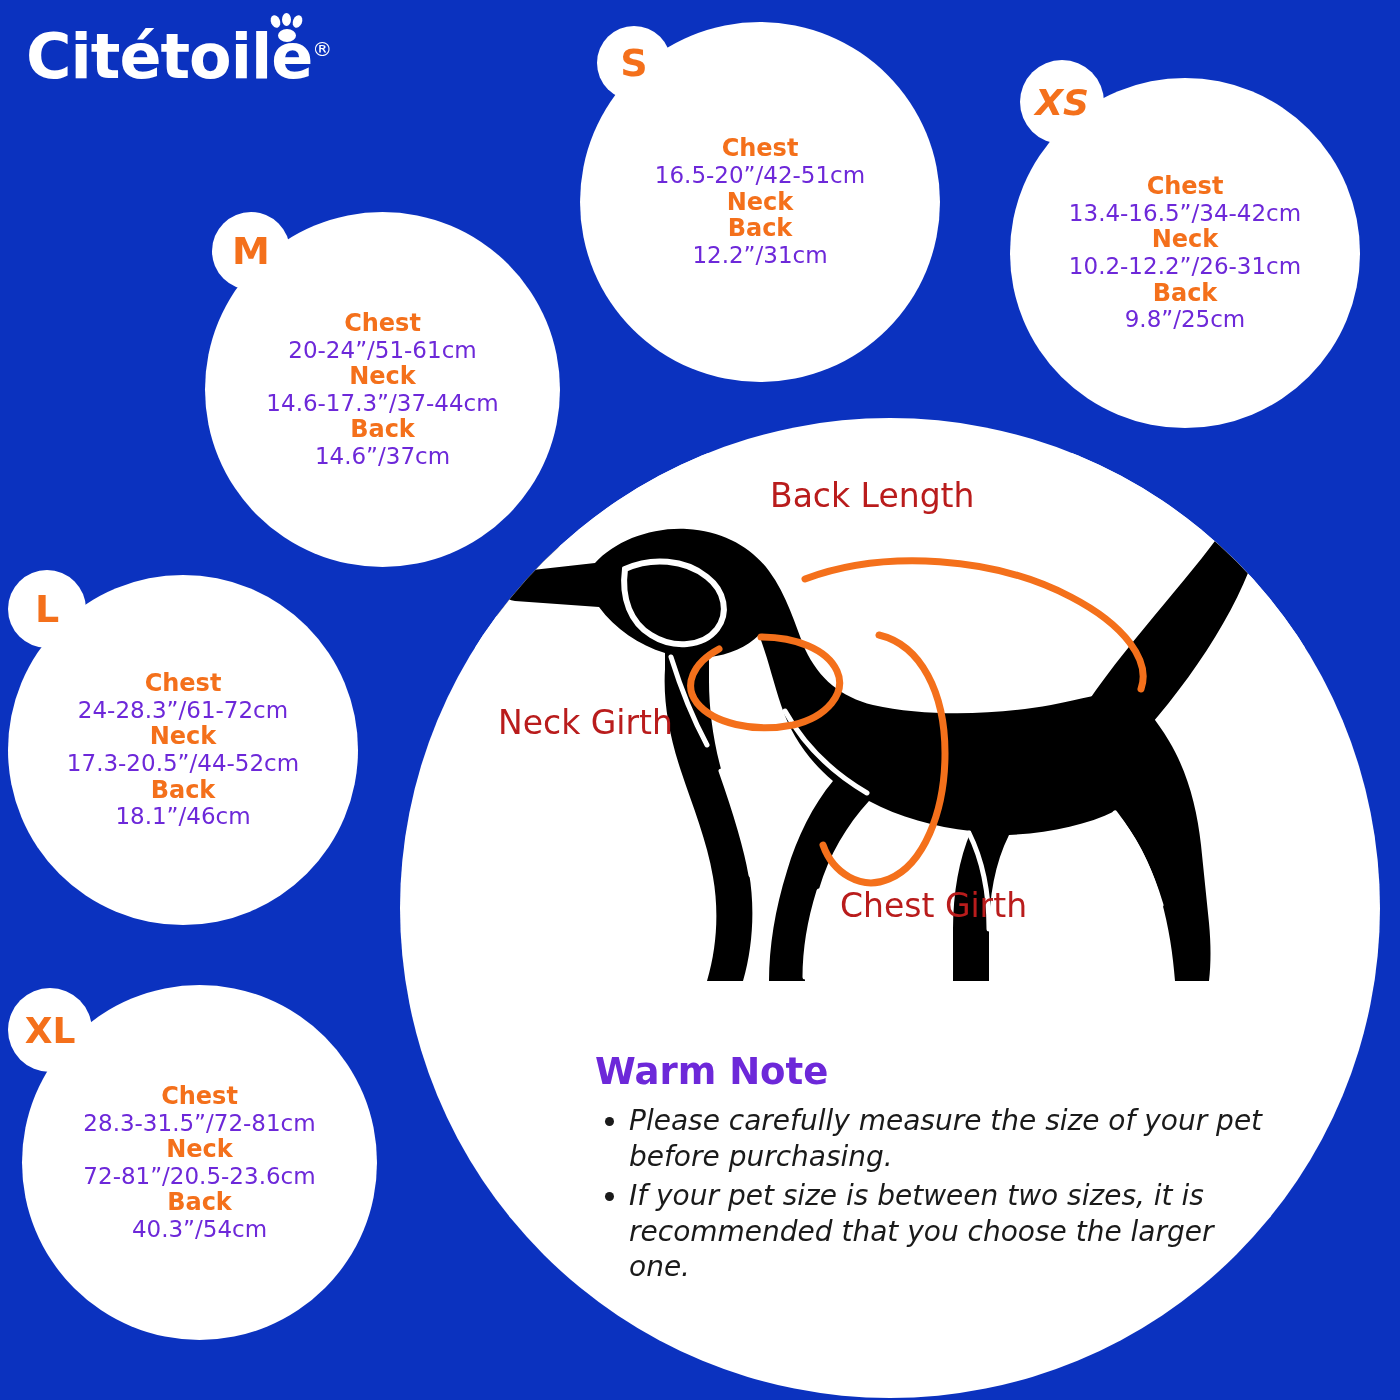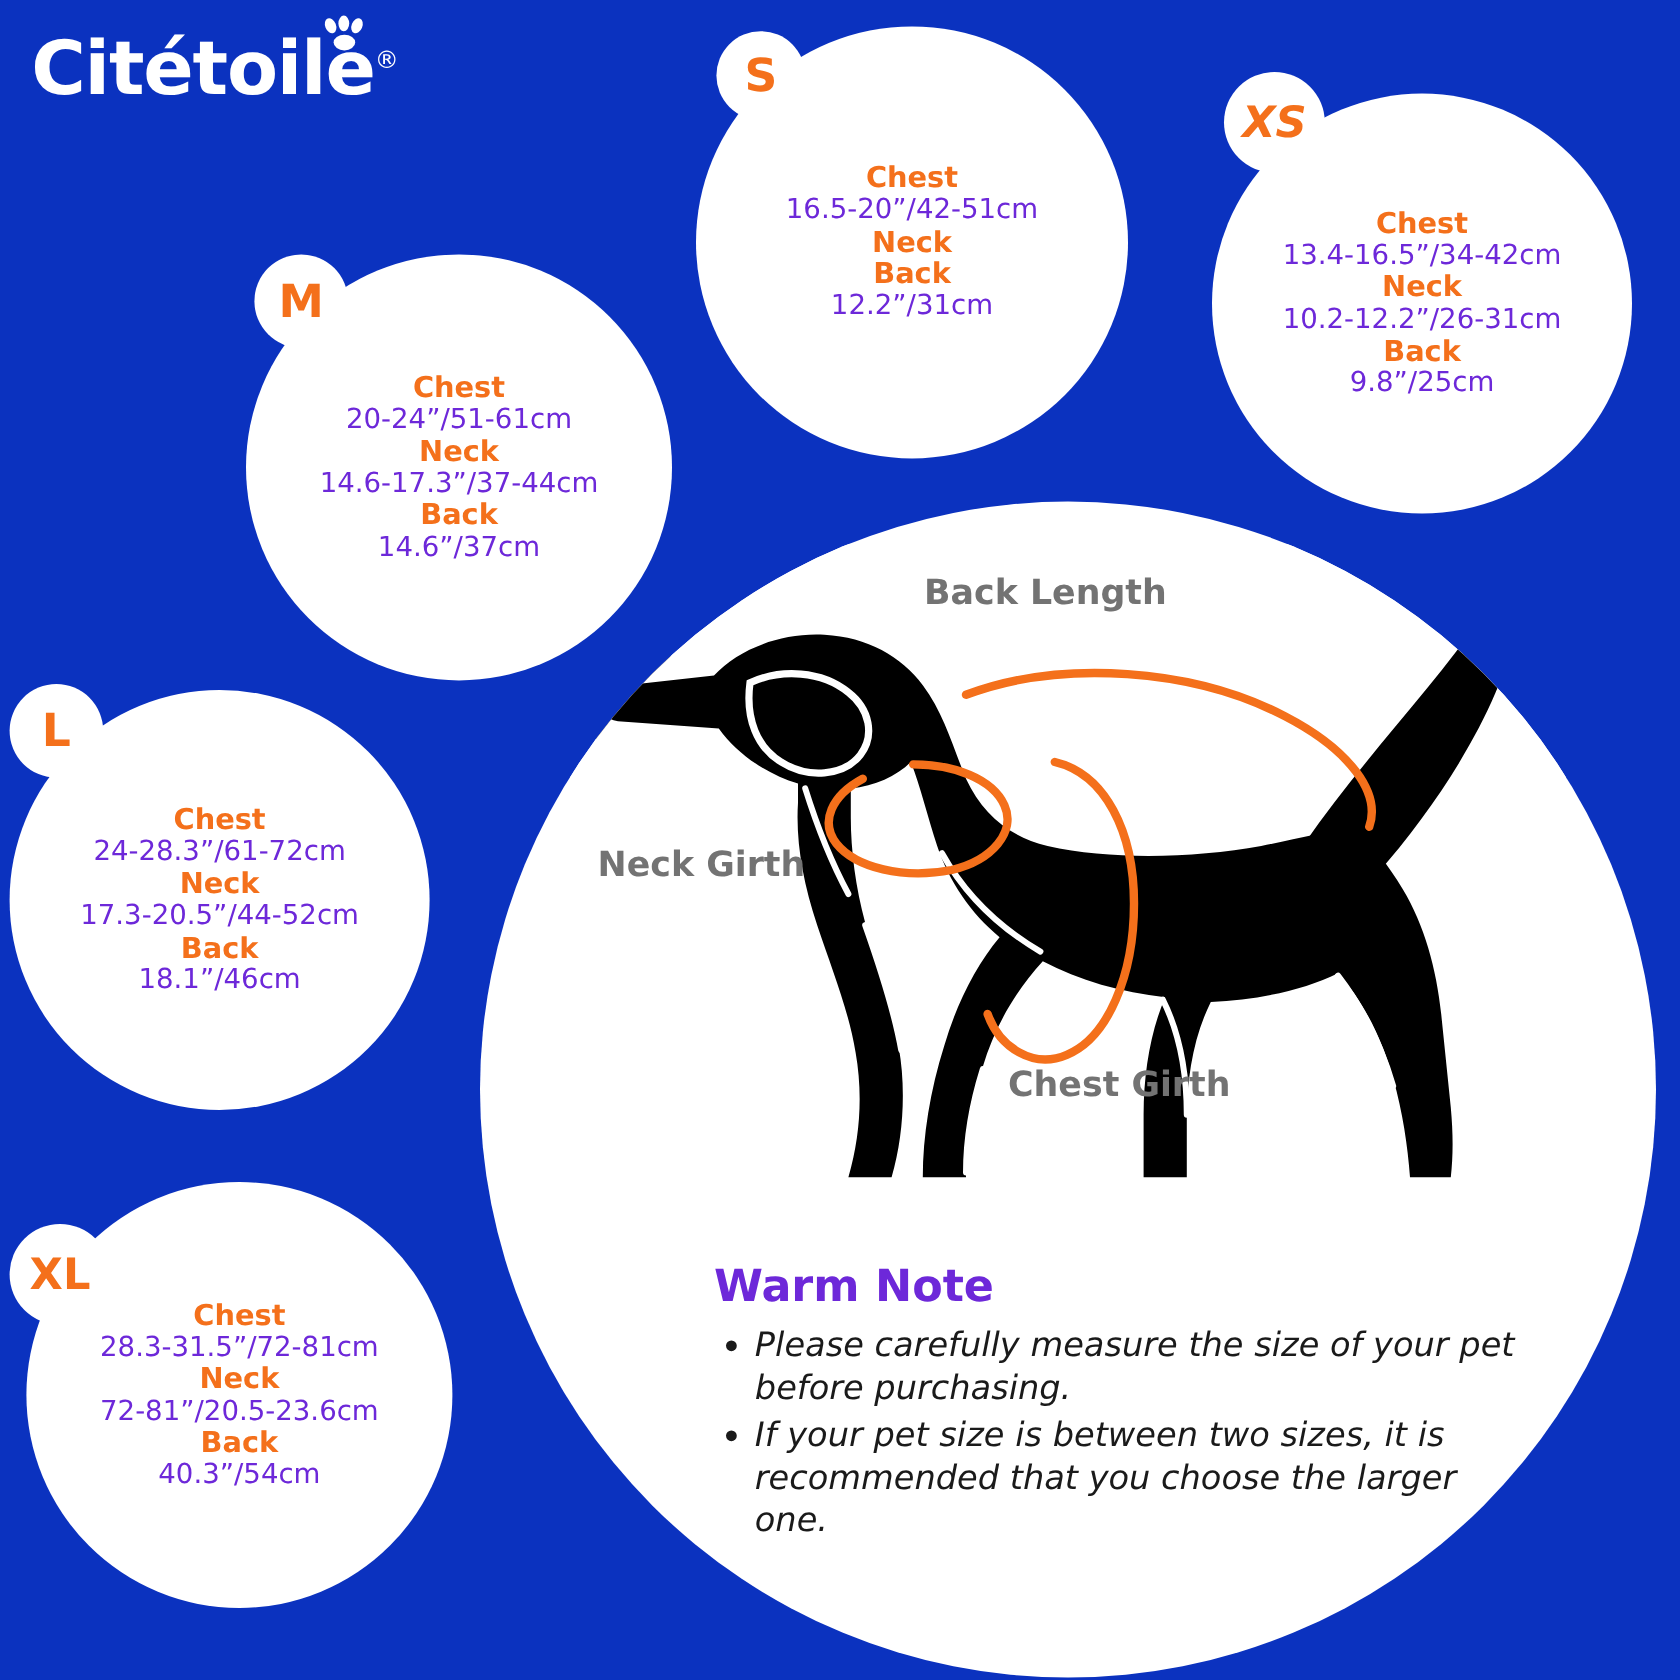--- a/index.html
+++ b/index.html
@@ -89,21 +89,21 @@
   
   #bubble-s    { left: 580px;  top: 22px;   width: 360px; height: 360px; }
   #badge-s     { left: 597px;  top: 26px;   width: 74px;  height: 74px;  font-size: 38px; }
   #bubble-xs   { left: 1010px; top: 78px;   width: 350px; height: 350px; }
   #badge-xs    { left: 1020px; top: 60px;   width: 84px;  height: 84px;  font-size: 36px; font-style: italic; }
   #bubble-m    { left: 205px;  top: 212px;  width: 355px; height: 355px; }
   #badge-m     { left: 212px;  top: 212px;  width: 78px;  height: 78px;  font-size: 38px; }
   #bubble-l    { left: 8px;    top: 575px;  width: 350px; height: 350px; }
   #badge-l     { left: 8px;    top: 570px;  width: 78px;  height: 78px;  font-size: 38px; }
   #bubble-xl   { left: 22px;   top: 985px;  width: 355px; height: 355px; }
-  #badge-xl    { left: 8px;    top: 1020px; width: 84px;  height: 84px;  font-size: 36px; }
+  #badge-xl    { left: 8px;    top: 988px; width: 84px;  height: 84px;  font-size: 36px; }
 
   
   #main-circle {
     position: absolute;
     left: 400px;
     top: 418px;
     width: 980px;
     height: 980px;
     background: #ffffff;
     border-radius: 50%;
@@ -111,23 +111,23 @@
   }
   #dog-art {
     position: absolute;
     left: 75px;
     top: 35px;
     width: 830px;
     height: 580px;
   }
   .measure-label {
     position: absolute;
-    color: #737373;
-    font-size: 29px;
-    font-weight: bold;
+    color: #b91c1c;
+    font-size: 33px;
+    font-weight: normal;
     white-space: nowrap;
   }
   #lbl-back   { left: 370px; top: 58px; }
   #lbl-neck   { left: 98px;  top: 285px; }
   #lbl-chest  { left: 440px; top: 468px; }
 
   
   #warm-note {
     position: absolute;
     left: 195px;

